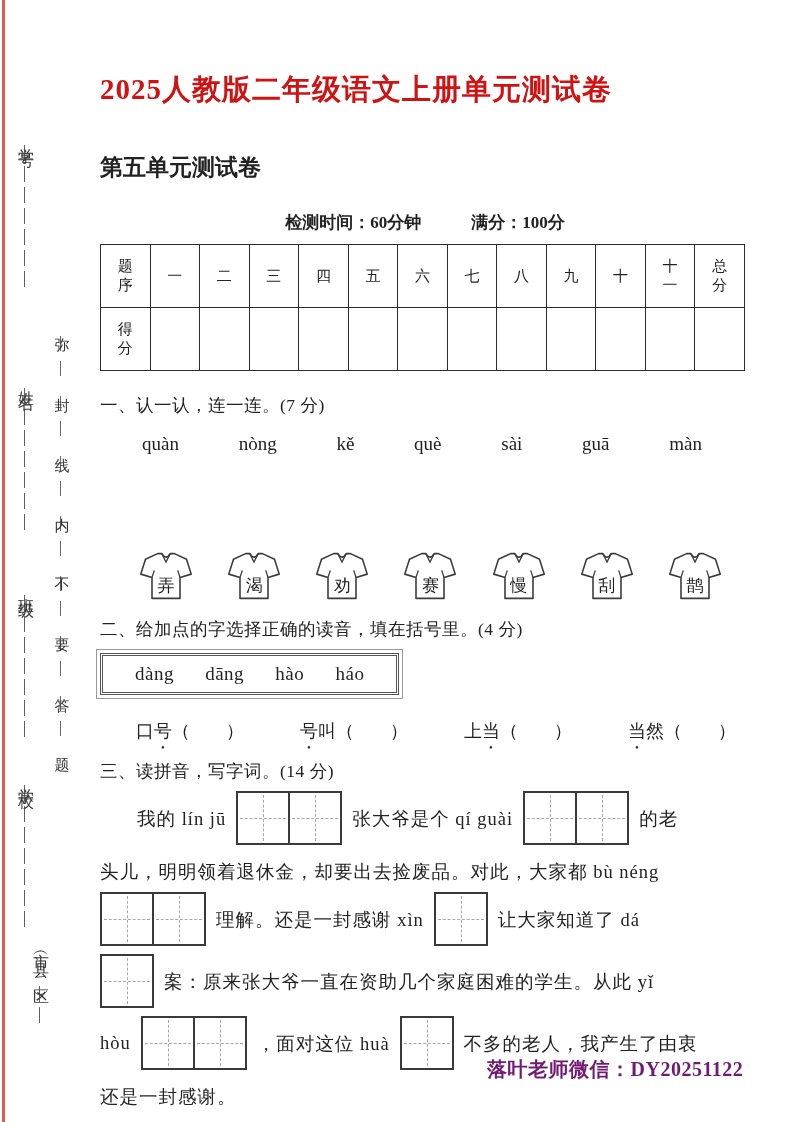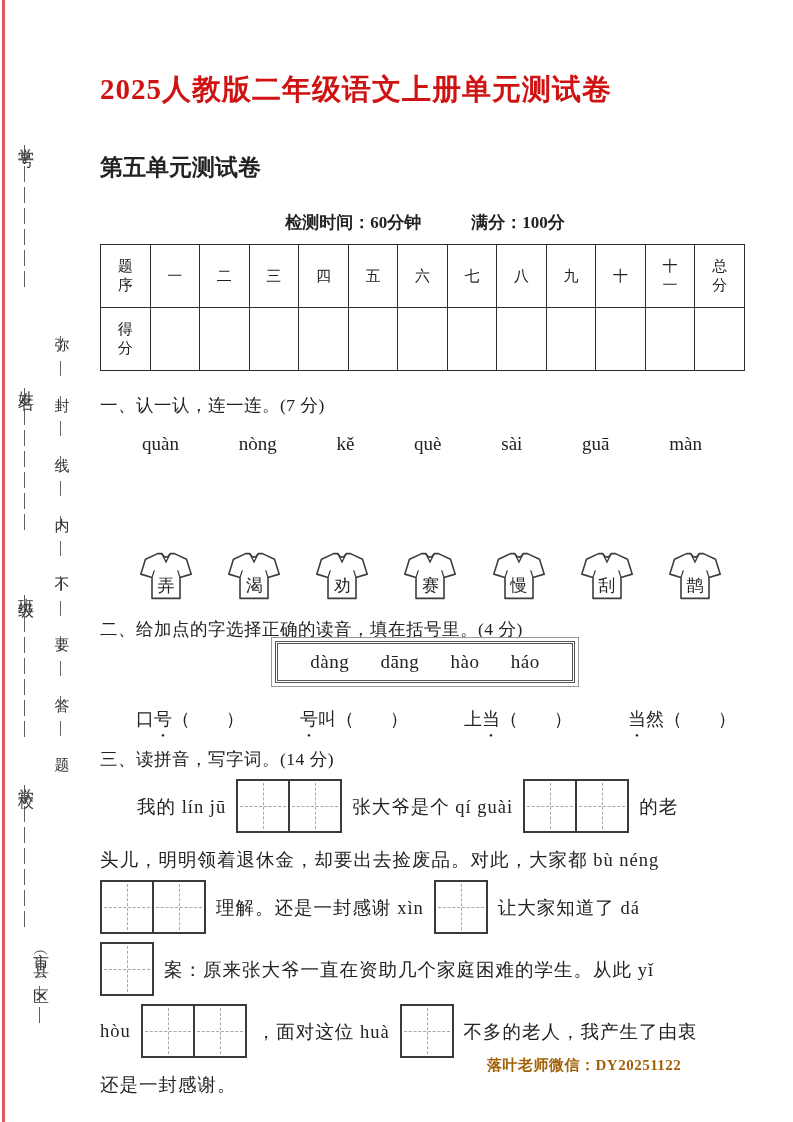--- a/index.html
+++ b/index.html
@@ -37,42 +37,42 @@
   #q1-heading { margin-top:22px; }
   #q2-heading { margin-top:12px; }
   #q3-heading { margin-top:16px; }
 
   .pinyin-row { display:flex; justify-content:space-between; width:560px; margin:16px 0 12px 42px; font-size:19px; }
   .shirt-row  { display:flex; justify-content:space-between; width:585px; margin:92px 0 0 38px; }
   .shirt { position:relative; width:56px; height:58px; }
   .shirt svg { display:block; width:56px; height:58px; }
   .shirt-char { position:absolute; left:0; right:0; bottom:8px; text-align:center; font-size:17px; color:#222; }
 
-  .readings-wrap { text-align:center; }
+  .readings-wrap { text-align:left; margin-top:12px; }
   .readings-box {
     display:inline-block; border:3px double #555; outline:1px solid #999; outline-offset:3px;
     padding:7px 32px; font-size:19px; word-spacing:26px; letter-spacing:0.5px;
   }
 
   .q2-row { display:flex; justify-content:space-between; width:600px; margin:24px 0 0 36px; font-size:18px;align-items:flex-end; }
   .dotted { position:relative; }
   .dotted::after { content:"•"; position:absolute; left:0; right:0; bottom:-12px; text-align:center; font-size:11px; color:#222; }
   .gap { display:inline-block; width:36px; }
 
   .q3 { font-size:18.5px; letter-spacing:1px; }
   .q3-line { display:flex; align-items:center; margin-top:8px; }
   .q3-line.text-only { margin-top:14px; margin-bottom:6px; }
   .indent { padding-left:37px;font-family:Liberation Serif, serif; }
   .wgrid { display:inline-flex; border:2px solid #3a3a3a; margin:0 10px; background:#fff; flex:none; }
   .wcell { width:50px; height:50px; position:relative; border-right:2px solid #3a3a3a; }
   .wcell:last-child { border-right:none; }
   .wcell::before { content:""; position:absolute; left:50%; top:2px; bottom:2px; border-left:1px dashed #a8a8a8; }
   .wcell::after  { content:""; position:absolute; top:50%; left:2px; right:2px; border-top:1px dashed #a8a8a8; }
 
-  .footer { position:absolute; left:487px; top:1056px; color:#a16207; font-size:15px; font-weight:bold; letter-spacing:0.5px; }
+  .footer { position:absolute; left:487px; top:1056px; color:#701a75; font-size:20px; font-weight:bold; letter-spacing:0.5px; }
 </style>
 </head>
 <body>
 
 <div class="red-edge"></div>
 
 <div class="v-item" style="top:135px"><span>学号</span><span class="vdash">———————</span></div>
 <div class="v-item" style="top:378px"><span>姓名</span><span class="vdash">———————</span></div>
 <div class="v-item" style="top:585px"><span>班级</span><span class="vdash">———————</span></div>
 <div class="v-item" style="top:775px"><span>学校</span><span class="vdash">———————</span></div>

